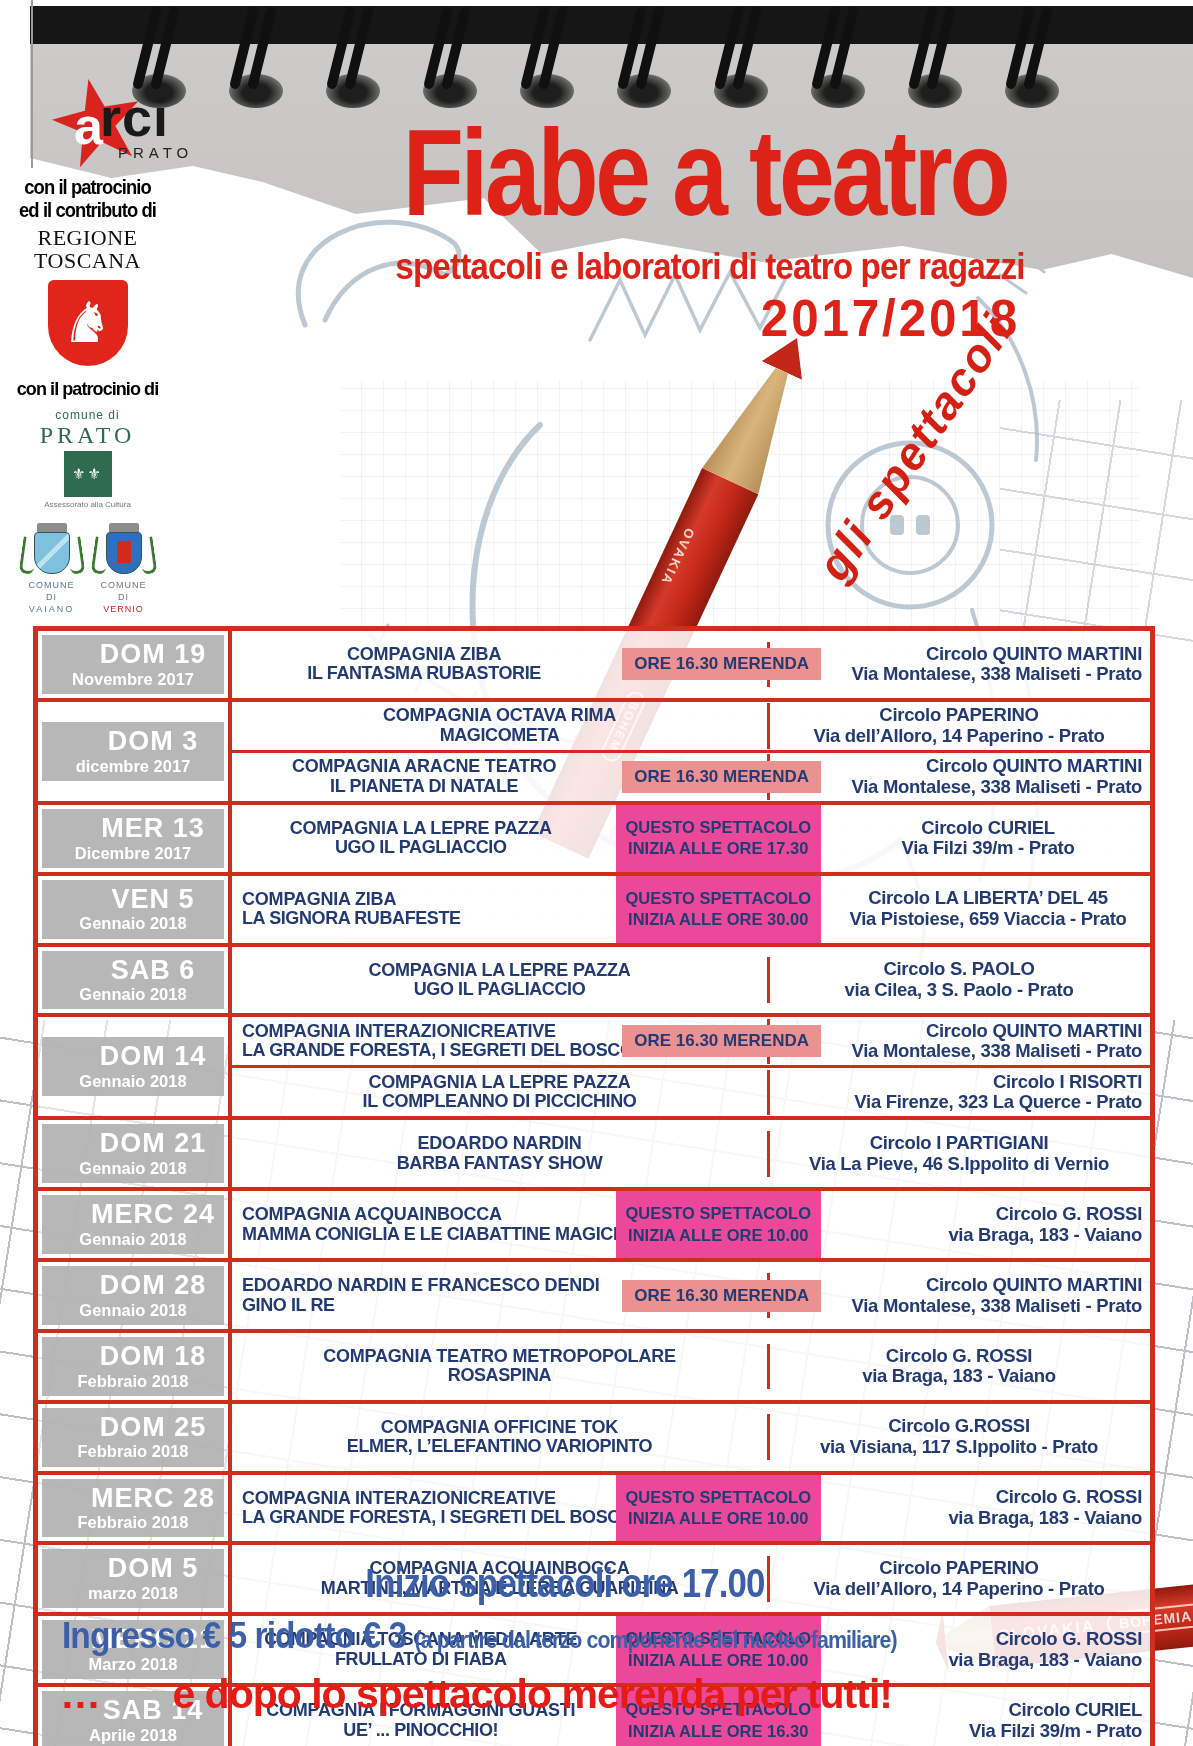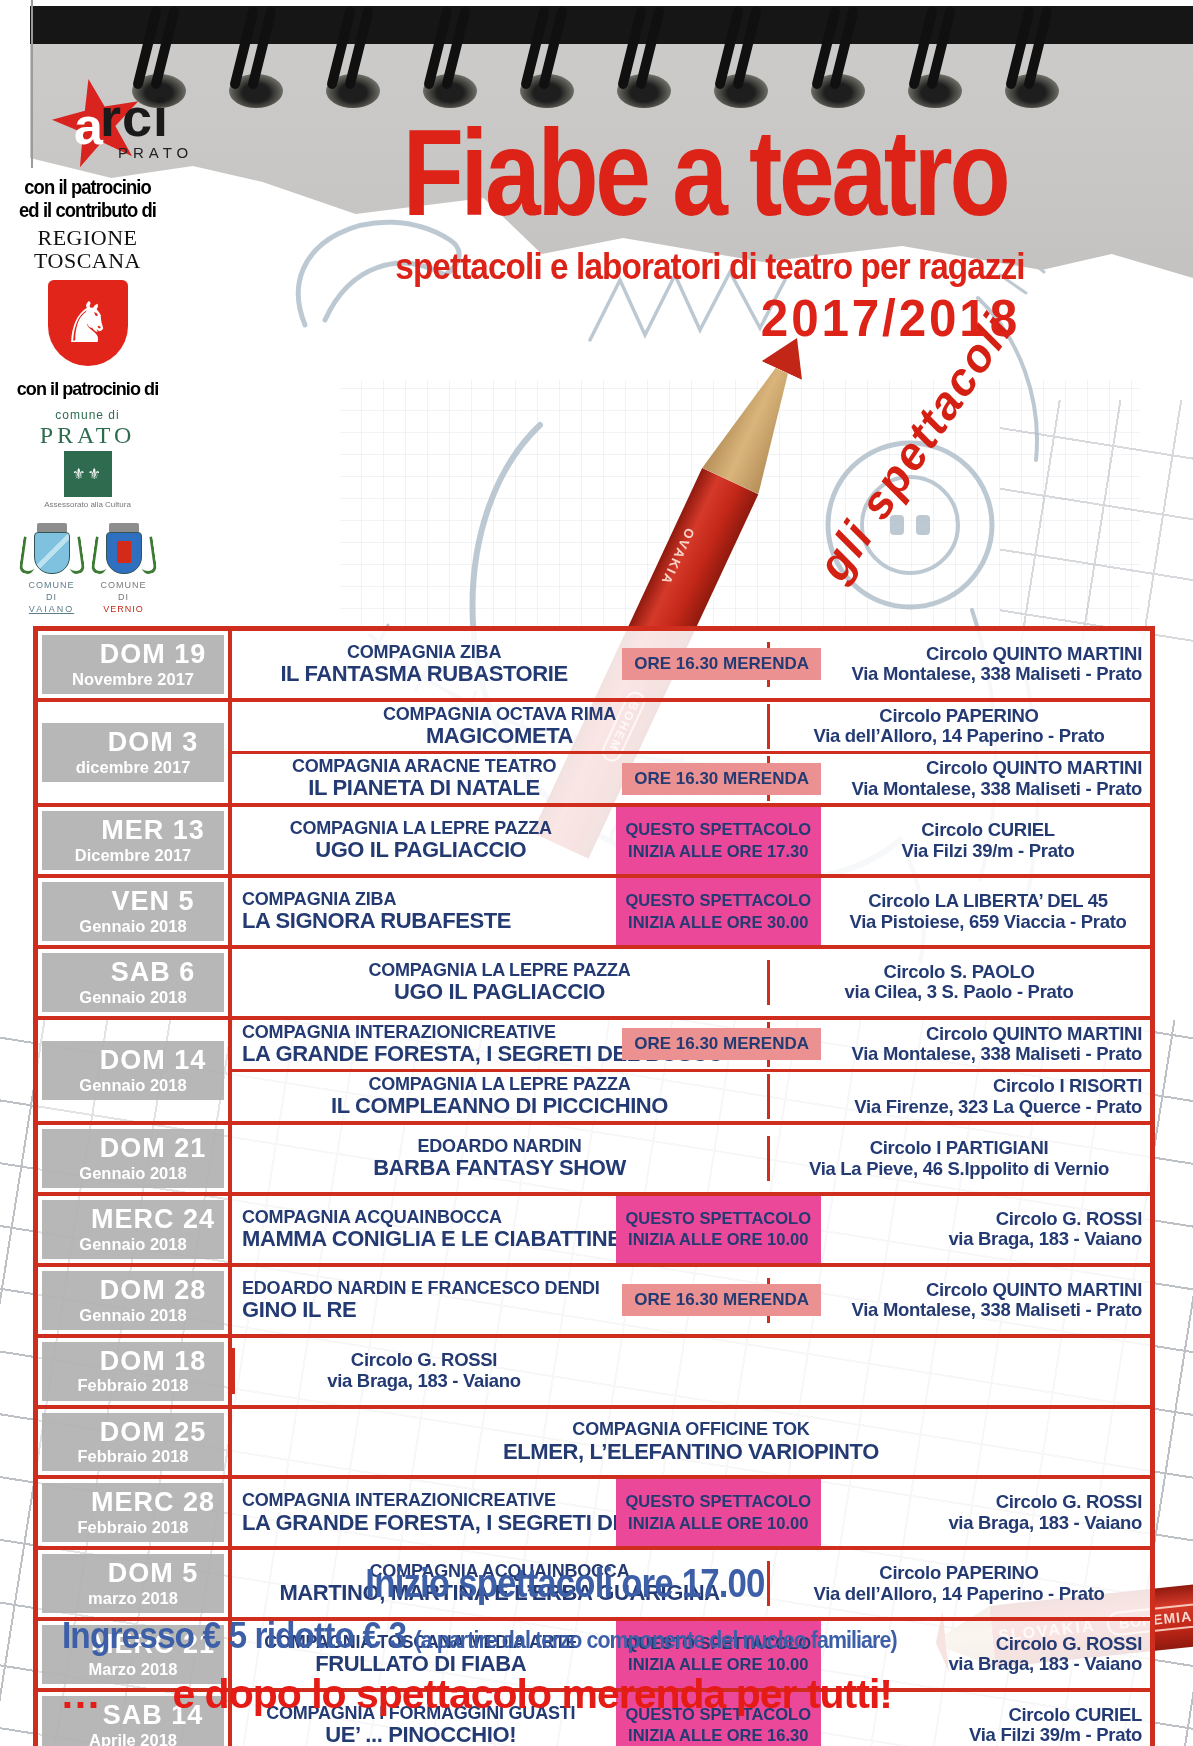--- a/index.html
+++ b/index.html
@@ -61,21 +61,21 @@
   .crest.vernio .sh{background:#2f6fc0;}
   .crest.vernio .sh:after{content:"";position:absolute;left:10px;top:8px;width:14px;height:22px;background:#d42a1a;}
   .crest .wreath{position:relative;margin-top:-30px;height:30px;}
   .crest .wreath:before,.crest .wreath:after{content:"";position:absolute;bottom:0;width:12px;height:34px;border:3px solid #3d7a33;border-top:none;border-radius:0 0 14px 14px;}
   .crest .wreath:before{left:-2px;border-right:none;transform:rotate(8deg);}
   .crest .wreath:after{right:-2px;border-left:none;transform:rotate(-8deg);}
   .crest .lbl{font-size:9px;letter-spacing:1px;margin-top:6px;line-height:1.3;}
   .crest.vaiano .lbl{color:#5c7d8a;}
   .crest.vernio .lbl{color:#777;}
   .crest.vernio .lbl .nm{color:#c22a1a;}
-  .crest.vaiano .lbl .nm{color:#5c7d8a;letter-spacing:2px;text-decoration:underline;}
+  .crest.vaiano .lbl .nm{color:#5c7d8a;letter-spacing:2px;}
   
   .title{position:absolute;left:305px;top:112px;width:800px;z-index:5;text-align:center;
     color:#dd2318;font-size:122px;font-weight:bold;line-height:1;letter-spacing:-4px;transform:scaleX(.82);}
   .subtitle{position:absolute;left:330px;top:246px;width:760px;z-index:5;text-align:center;
     color:#dd2318;font-size:37px;font-weight:bold;letter-spacing:-1px;transform:scaleX(.9);}
   .season{position:absolute;left:630px;top:288px;width:400px;z-index:5;text-align:right;
     color:#dd2318;font-size:52px;font-weight:bold;letter-spacing:3px;transform:scaleX(.95);}
   .side-label{position:absolute;left:700px;top:420px;width:430px;z-index:1;text-align:center;
     color:#d42012;font-size:46px;font-weight:bold;font-style:italic;letter-spacing:2px;transform:rotate(-56deg);}
   
@@ -107,21 +107,21 @@
   .datebox{width:100%;background:rgba(178,178,178,.93);color:#fff;text-align:center;padding:5px 0 6px;line-height:1.1;}
   .datebox .d1{display:block;font-size:27px;font-weight:bold;letter-spacing:1px;padding-left:40px;}
   .datebox .d2{display:block;font-size:16.5px;font-weight:bold;}
   .events{flex:1;display:flex;flex-direction:column;min-width:0;}
   .event{flex:1;min-height:48px;display:flex;align-items:center;position:relative;background:rgba(255,255,255,.72);}
   .event + .event{border-top:3px solid #cf2d1d;}
   .company{flex:1;min-width:0;display:flex;flex-direction:column;justify-content:center;text-align:center;
     color:#243a73;line-height:1.08;padding:3px 4px;}
   .event.left .company{text-align:left;padding-left:10px;}
   .company .l1{font-size:18px;font-weight:bold;white-space:nowrap;letter-spacing:-.2px;}
-  .company .l2{font-size:22px;font-weight:bold;white-space:nowrap;letter-spacing:-.4px;}
+  .company .l2{font-size:18px;font-weight:bold;white-space:nowrap;letter-spacing:-.4px;}
   .venue{width:383px;flex-shrink:0;border-left:3px solid #cf2d1d;display:flex;flex-direction:column;justify-content:center;
     text-align:center;color:#243a73;line-height:1.12;padding:2px 8px 2px 6px;box-sizing:border-box;}
   .event.vright .venue{text-align:right;}
   .venue span{font-size:18.5px;font-weight:bold;white-space:nowrap;letter-spacing:-.3px;}
   .badge{flex-shrink:0;position:relative;z-index:3;margin:0 -54px 0 6px;color:#243a73;font-weight:bold;text-align:center;}
   .badge.pink{background:#eb9191;padding:6px 12px;font-size:17px;}
   .badge.yellow{background:#ec4899;padding:12px 10px;font-size:16.5px;line-height:1.3;}
   .badge .bl{display:block;white-space:nowrap;}
   .event.vpad .venue{padding-left:64px;}
   
@@ -499,39 +499,47 @@
       </div>
       <div class="trow">
         <div class="datecell">
           <div class="datebox">
             <span class="d1">DOM 18</span>
             <span class="d2">Febbraio 2018</span>
           </div>
         </div>
         <div class="events">
           <div class="event">
+            <div class="company">
+              <span class="l1">COMPAGNIA TEATRO METROPOPOLARE</span>
+              <span class="l2">ROSASPINA</span>
+            </div>
             <div class="venue">
               <span class="v1">Circolo G. ROSSI</span>
               <span class="v2">via Braga, 183 - Vaiano</span>
             </div>
           </div>
         </div>
       </div>
       <div class="trow">
         <div class="datecell">
           <div class="datebox">
             <span class="d1">DOM 25</span>
             <span class="d2">Febbraio 2018</span>
           </div>
         </div>
         <div class="events">
           <div class="event">
             <div class="company">
               <span class="l1">COMPAGNIA OFFICINE TOK</span>
               <span class="l2">ELMER, L’ELEFANTINO VARIOPINTO</span>
+            </div>
+            <div class="venue">
+              <span class="v1">Circolo G.ROSSI</span>
+              <span class="v2">via Visiana, 117 S.Ippolito - Prato</span>
             </div>
           </div>
         </div>
       </div>
       <div class="trow">
         <div class="datecell">
           <div class="datebox">
             <span class="d1">MERC 28</span>
             <span class="d2">Febbraio 2018</span>
           </div>

